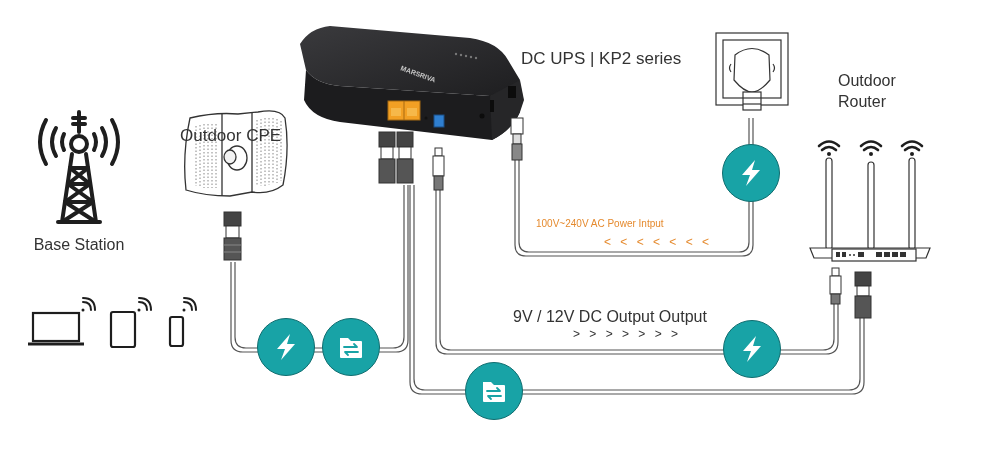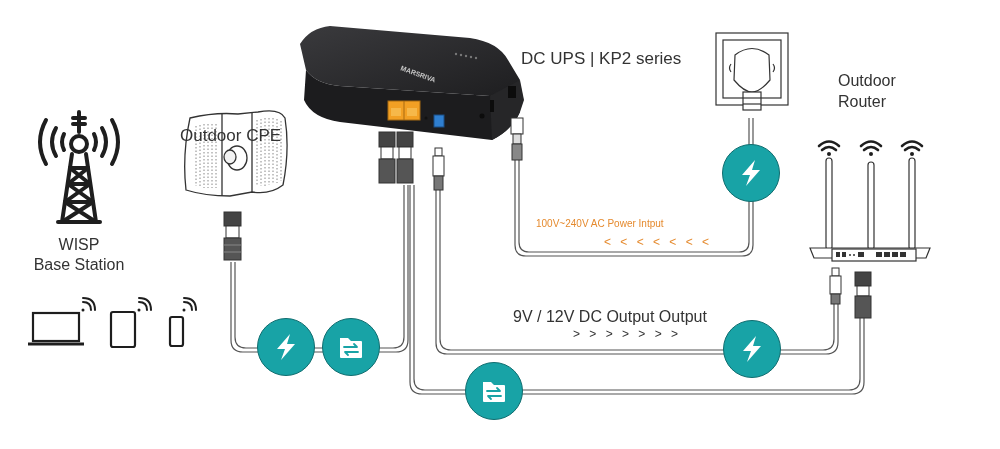--- a/index.html
+++ b/index.html
@@ -220,21 +220,20 @@
   </g>
   <g fill="#1e1e1e">
     <circle cx="83" cy="310" r="1.5"></circle>
       <circle cx="139" cy="310" r="1.5"></circle>
       <circle cx="184" cy="310" r="1.5"></circle>
   </g>
 </svg>
 
 <div class="label lbl-cpe">Outdoor CPE</div>
 <div class="label lbl-wisp">
-  <div>WISP</div>
   <div>Base Station</div>
 </div>
 <div class="label lbl-ups">DC UPS | KP2 series</div>
 <div class="label lbl-router">
   <div>Outdoor</div>
   <div>Router</div>
 </div>
 <div class="label lbl-ac">100V~240V AC Power Intput</div>
 <div class="label arrows-ac">&lt; &lt; &lt; &lt; &lt; &lt; &lt;</div>
 <div class="label lbl-dc">9V / 12V DC Output Output</div>

